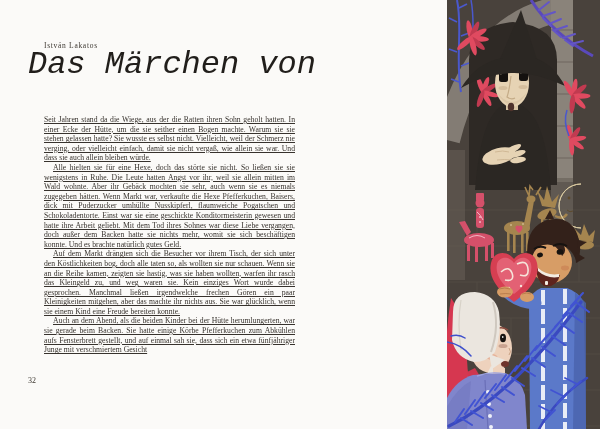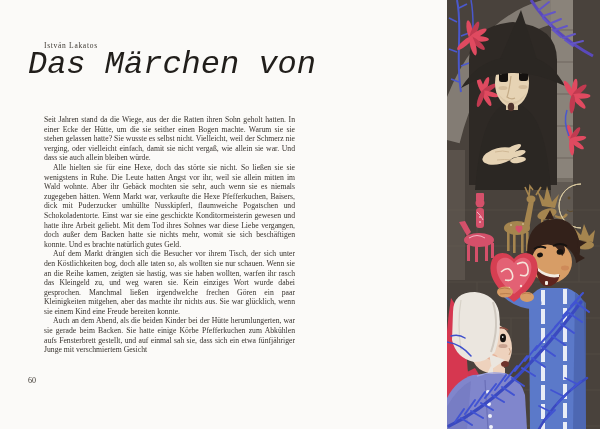--- a/index.html
+++ b/index.html
@@ -22,21 +22,21 @@
     font-family:Liberation Mono, monospace;font-style:italic;
     font-size:32px;line-height:26px;color:#211e1b;
   }
   .body-text{
     text-align:justify;color:#37322d;
   }
   #left-body{
     position:absolute;left:44px;top:115px;width:251px;
     font-size:7.7px;line-height:9.6px;
   }
-  .body-text p{margin:0;padding:0;}
+  .body-text p{margin:0;padding:0;text-decoration:underline;}
   .body-text p.indent{text-indent:9px;}
   .page-number{
     position:absolute;left:28px;top:376px;font-size:8px;color:#3c3730;
   }
   #illustration-box{
     position:absolute;left:447px;top:0;width:153px;height:429px;
   }
   svg{display:block;}
 </style>
 </head>
@@ -46,21 +46,21 @@
   <div class="author">István Lakatos</div>
   <div class="title">
     <span>Das Märchen von</span><br>
   </div>
   <div class="body-text" id="left-body">
       <p class="para">Seit Jahren stand da die Wiege, aus der die Ratten ihren Sohn geholt hatten. In einer Ecke der Hütte, um die sie seither einen Bogen machte. Warum sie sie stehen gelassen hatte? Sie wusste es selbst nicht. Vielleicht, weil der Schmerz nie verging, oder vielleicht einfach, damit sie nicht vergaß, wie allein sie war. Und dass sie auch allein bleiben würde.</p>
       <p class="para indent">Alle hielten sie für eine Hexe, doch das störte sie nicht. So ließen sie sie wenigstens in Ruhe. Die Leute hatten Angst vor ihr, weil sie allein mitten im Wald wohnte. Aber ihr Gebäck mochten sie sehr, auch wenn sie es niemals zugegeben hätten. Wenn Markt war, verkaufte die Hexe Pfefferkuchen, Baisers, dick mit Puderzucker umhüllte Nusskipferl, flaumweiche Pogatschen und Schokoladentorte. Einst war sie eine geschickte Konditormeisterin gewesen und hatte ihre Arbeit geliebt. Mit dem Tod ihres Sohnes war diese Liebe vergangen, doch außer dem Backen hatte sie nichts mehr, womit sie sich beschäftigen konnte. Und es brachte natürlich gutes Geld.</p>
       <p class="para indent">Auf dem Markt drängten sich die Besucher vor ihrem Tisch, der sich unter den Köstlichkeiten bog, doch alle taten so, als wollten sie nur schauen. Wenn sie an die Reihe kamen, zeigten sie hastig, was sie haben wollten, warfen ihr rasch das Kleingeld zu, und weg waren sie. Kein einziges Wort wurde dabei gesprochen. Manchmal ließen irgendwelche frechen Gören ein paar Kleinigkeiten mitgehen, aber das machte ihr nichts aus. Sie war glücklich, wenn sie einem Kind eine Freude bereiten konnte.</p>
       <p class="para indent">Auch an dem Abend, als die beiden Kinder bei der Hütte herumlungerten, war sie gerade beim Backen. Sie hatte einige Körbe Pfefferkuchen zum Abkühlen aufs Fensterbrett gestellt, und auf einmal sah sie, dass sich ein etwa fünfjähriger Junge mit verschmiertem Gesicht</p>
     </div>
-  <div class="page-number">60</div>
+  <div class="page-number">32</div>
 </section>
 
 <section class="page" id="right-page">
   
 </section>
 
 <div id="illustration-box" role="img" aria-label="A pale witch in a tall black hat stands in a dark stone archway; gingerbread hussars, deer, dragons and a crescent moon float in the air; a dark-haired boy grins over a red icing heart while a red-haired girl in a white bonnet and blue dress looks up warily among red blossoms and blue branches.">
 <svg width="153" height="429" viewBox="0 0 153 429" xmlns="http://www.w3.org/2000/svg">
 
   <rect x="0" y="0" width="153" height="429" fill="var(--stone-dark)"></rect>

